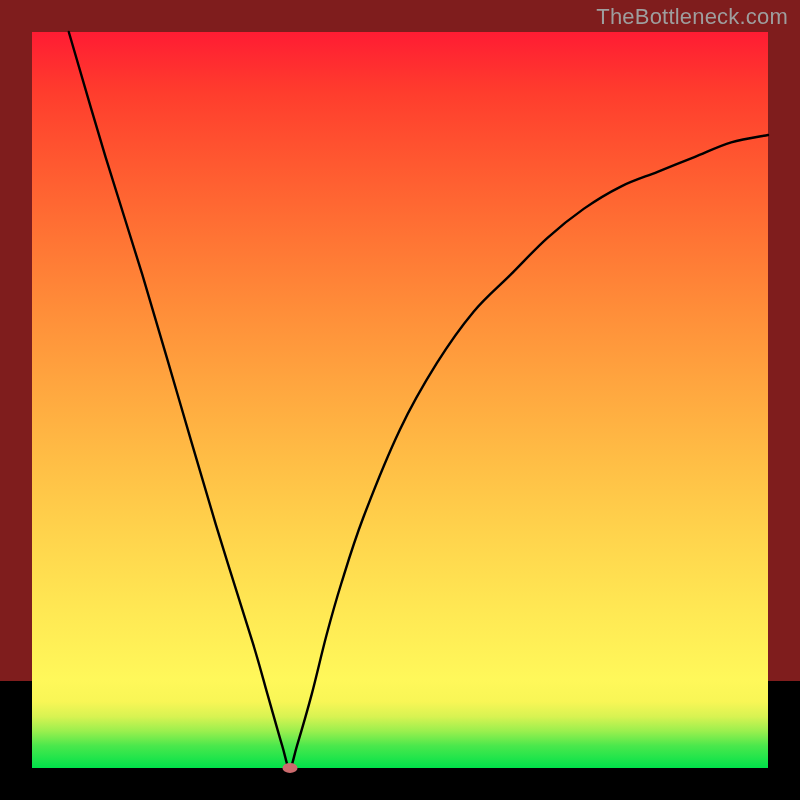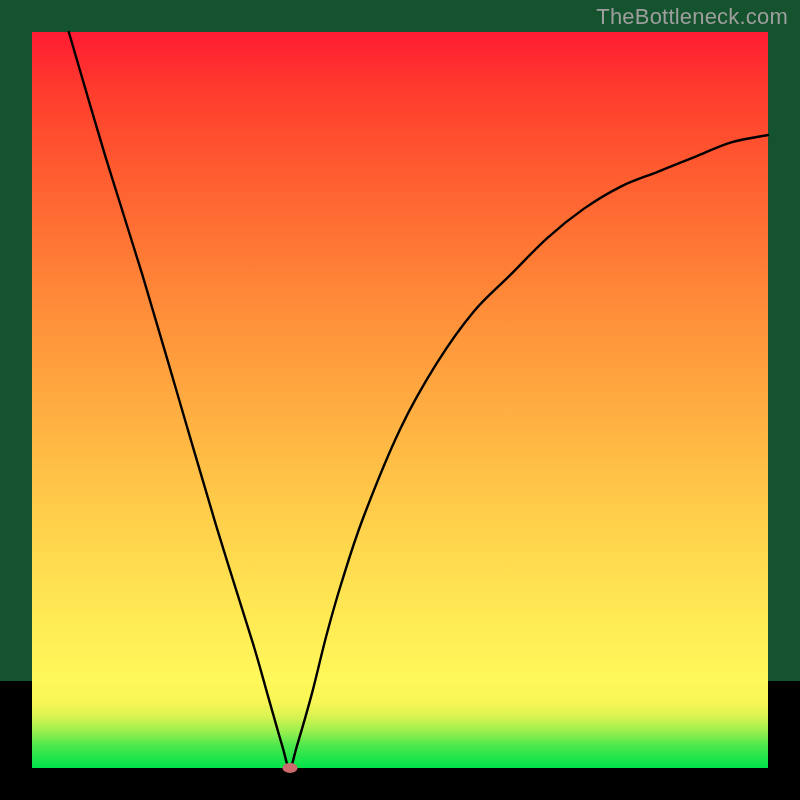--- a/index.html
+++ b/index.html
@@ -8,21 +8,21 @@
     width: 800px;
     height: 800px;
     background: #000;
     font-family: Arial, Helvetica, sans-serif;
     overflow: hidden;
   }
   .frame {
     position: relative;
     width: 800px;
     height: 681px;
-    background: #14532d;
+    background: #7f1d1d;
   }
   .plot {
     position: absolute;
     left: 32px;
     top: 32px;
     width: 736px;
     height: 736px;
     
     background: linear-gradient(to top,
       #00e24a 0%,

